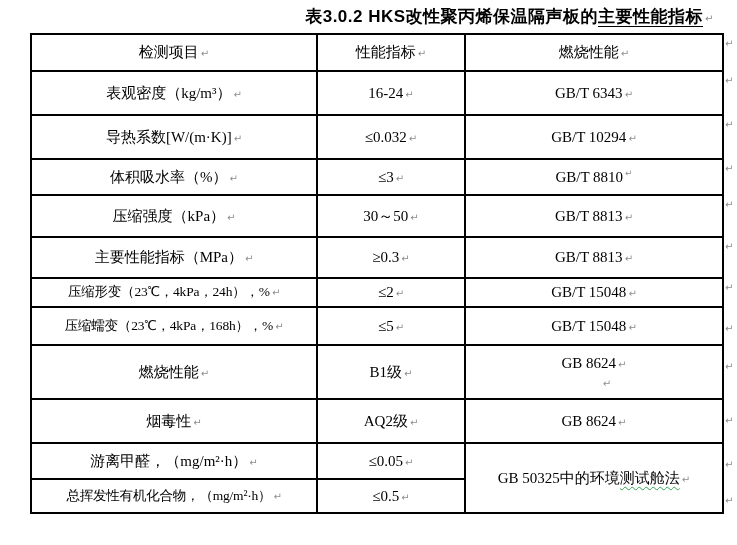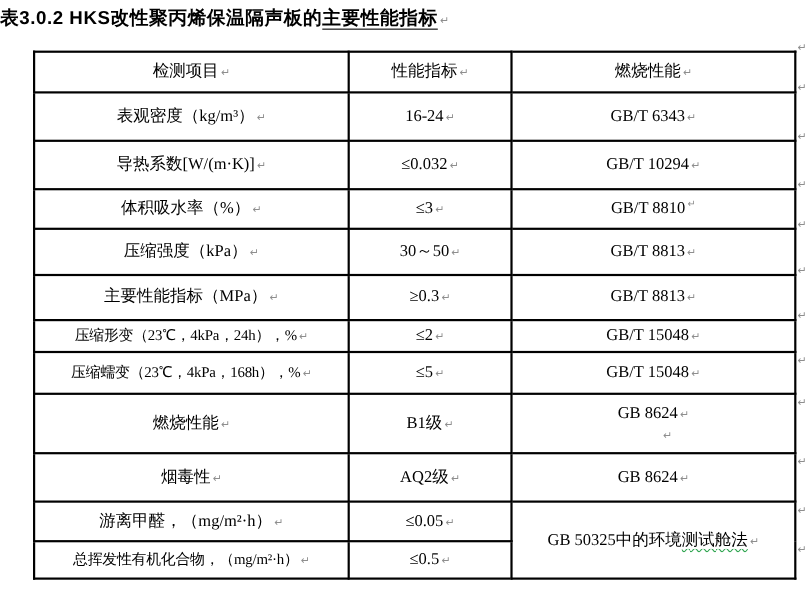--- a/index.html
+++ b/index.html
@@ -11,37 +11,36 @@
   }
   html,body{margin:0;padding:0;}
   body{
     width:737px;height:545px;background:var(--page-bg);
     font-family:"Liberation Serif", serif;color:var(--text-color);
     overflow:hidden;
   }
   .page{position:relative;width:737px;height:545px;}
   .doc-title{
     position:absolute;top:5px;left:0;width:714px;
-    text-align:left;
+    text-align:right;
     font-family:"Liberation Sans", sans-serif;
     font-weight:bold;font-size:17px;letter-spacing:0.5px;
     white-space:nowrap;
   }
   .title-underline{border-bottom:1.5px solid var(--text-color);padding-bottom:0px;}
   .pilcrow{
     color:var(--pilcrow-color);
     font-family:"DejaVu Sans", sans-serif;
     font-size:10px;margin-left:2px;font-weight:normal;
   }
   .pilcrow.sup{vertical-align:super;font-size:9px;}
   table.spec{
     position:absolute;left:30px;top:33px;width:692px;
     border-collapse:collapse;table-layout:fixed;
     background:var(--page-bg);
-    margin-top:13px;
   }
   .spec th,.spec td{
     border:2px solid var(--border-color);
     text-align:center;vertical-align:middle;
     font-size:15px;font-weight:normal;
     padding:0 3px;line-height:1.35;
     overflow:hidden;
   }
   .spec th{font-size:15px;}
   .spec tr.head-row{height:37px;}

